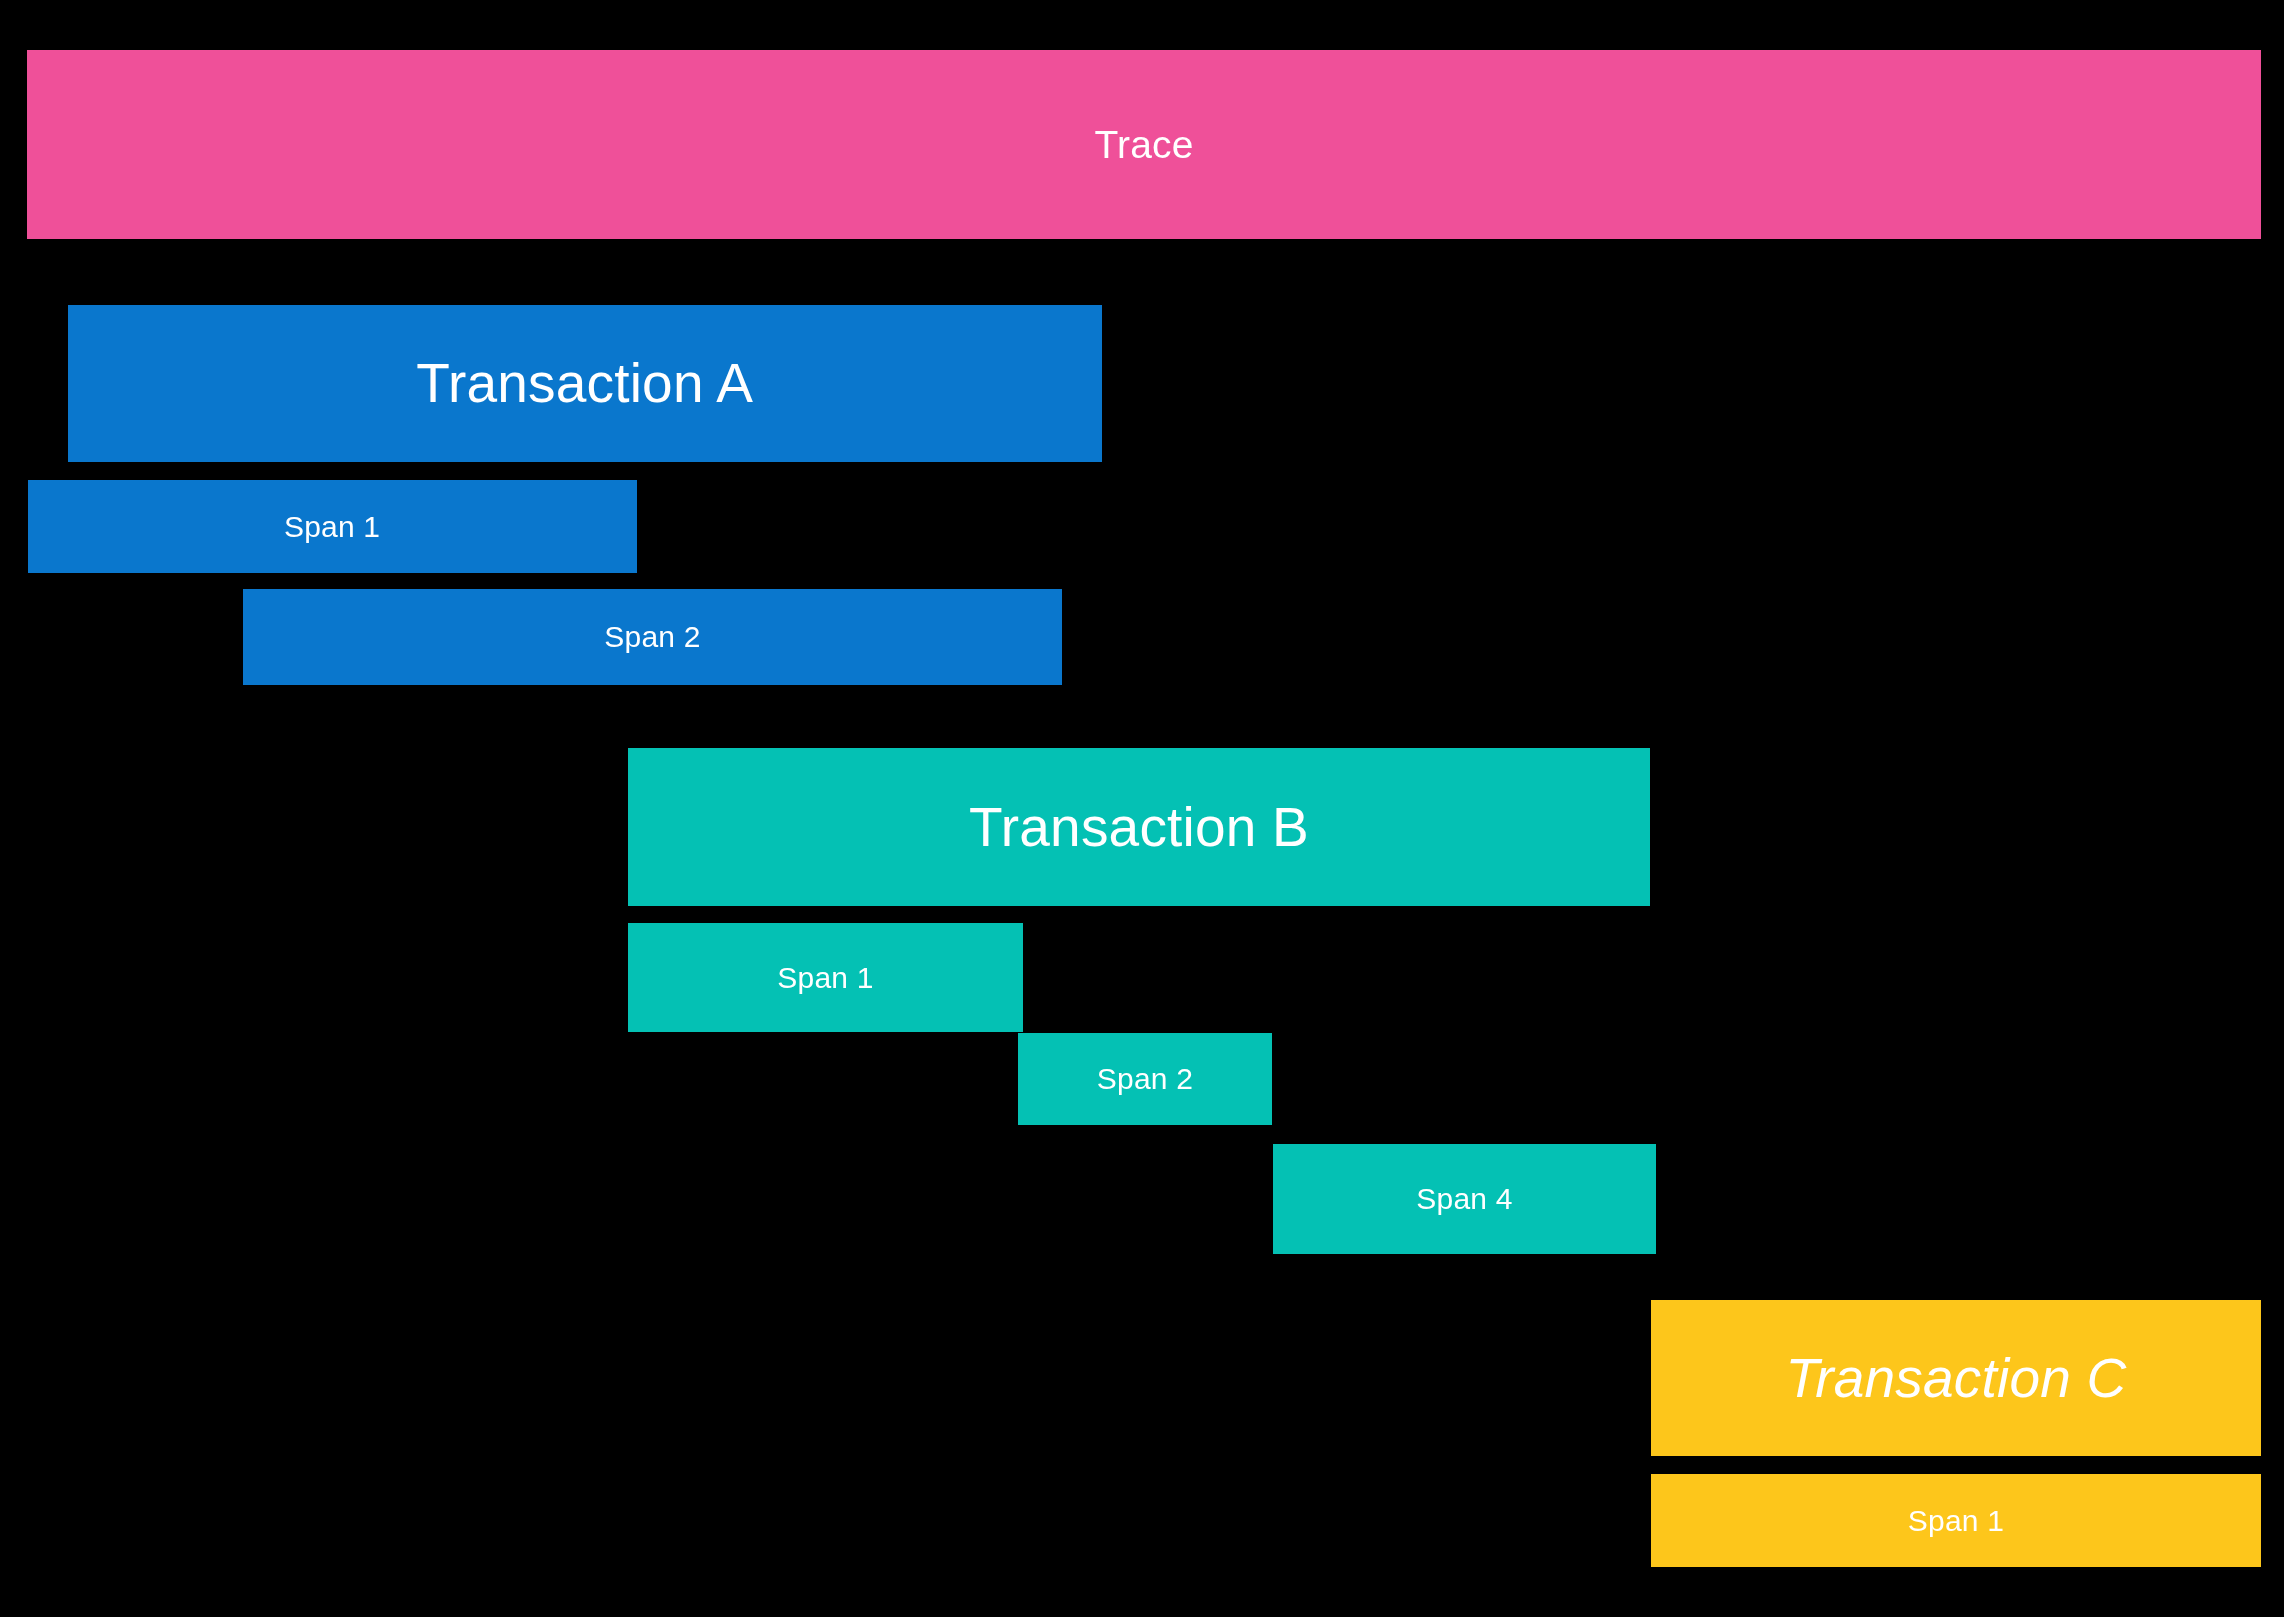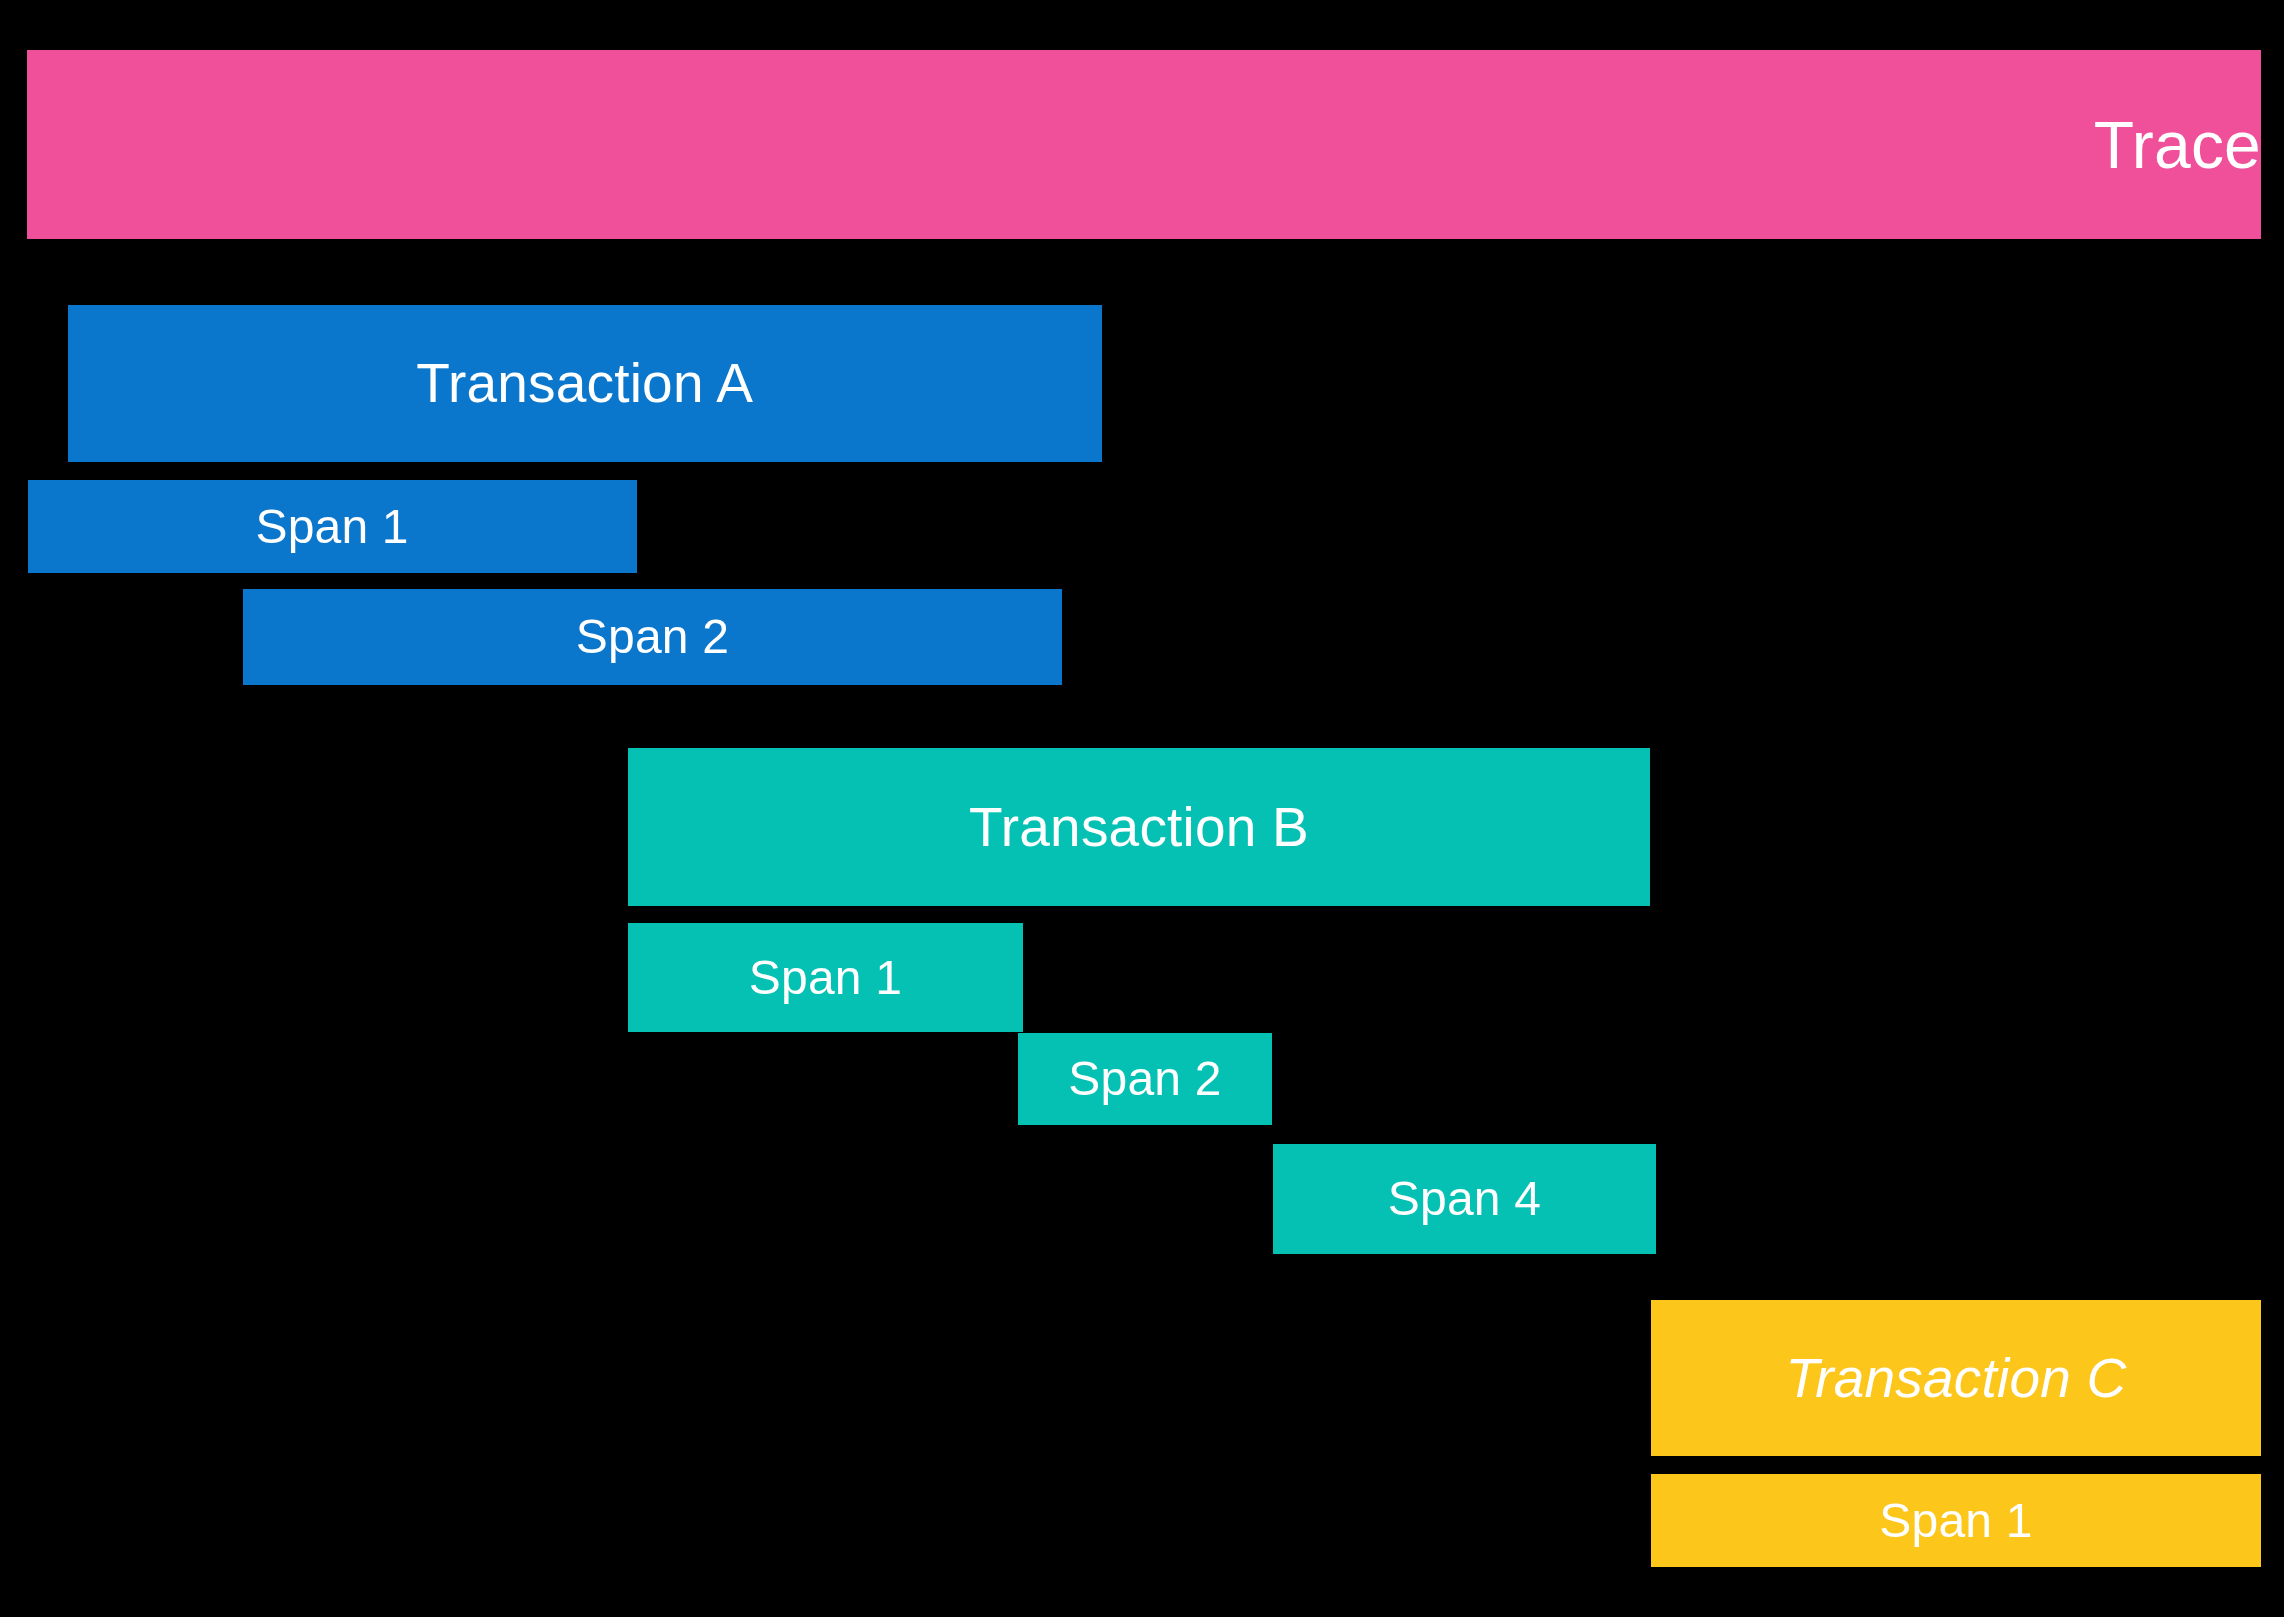--- a/index.html
+++ b/index.html
@@ -24,23 +24,23 @@
     align-items: center;
     justify-content: center;
     box-sizing: border-box;
     color: #ffffff;
     white-space: nowrap;
     overflow: hidden;
     line-height: 1;
     font-weight: 400;
     letter-spacing: 0.2px;
   }
-  .bar-trace      { font-size: 66px; justify-content: flex-end; }
+  .bar-trace      { font-size: 39px; }
   .bar-transaction{ font-size: 55px; }
-  .bar-span       { font-size: 48px; }
+  .bar-span       { font-size: 30px; }
 </style>
 </head>
 <body>
 
 <div id="diagram-canvas" style="width: 2284px; height: 1618px; background: rgb(0, 0, 0);">
     <div class="bar bar-trace" style="left: 27px; top: 50px; width: 2234px; height: 189px; background: rgb(239, 80, 153);">
       <span>Trace</span>
     </div>
     <div class="bar bar-transaction" style="left: 27.6px; top: 305px; width: 1034px; height: 157px; background: rgb(10, 119, 205); margin-left: 40px;">
       <span>Transaction A</span>

